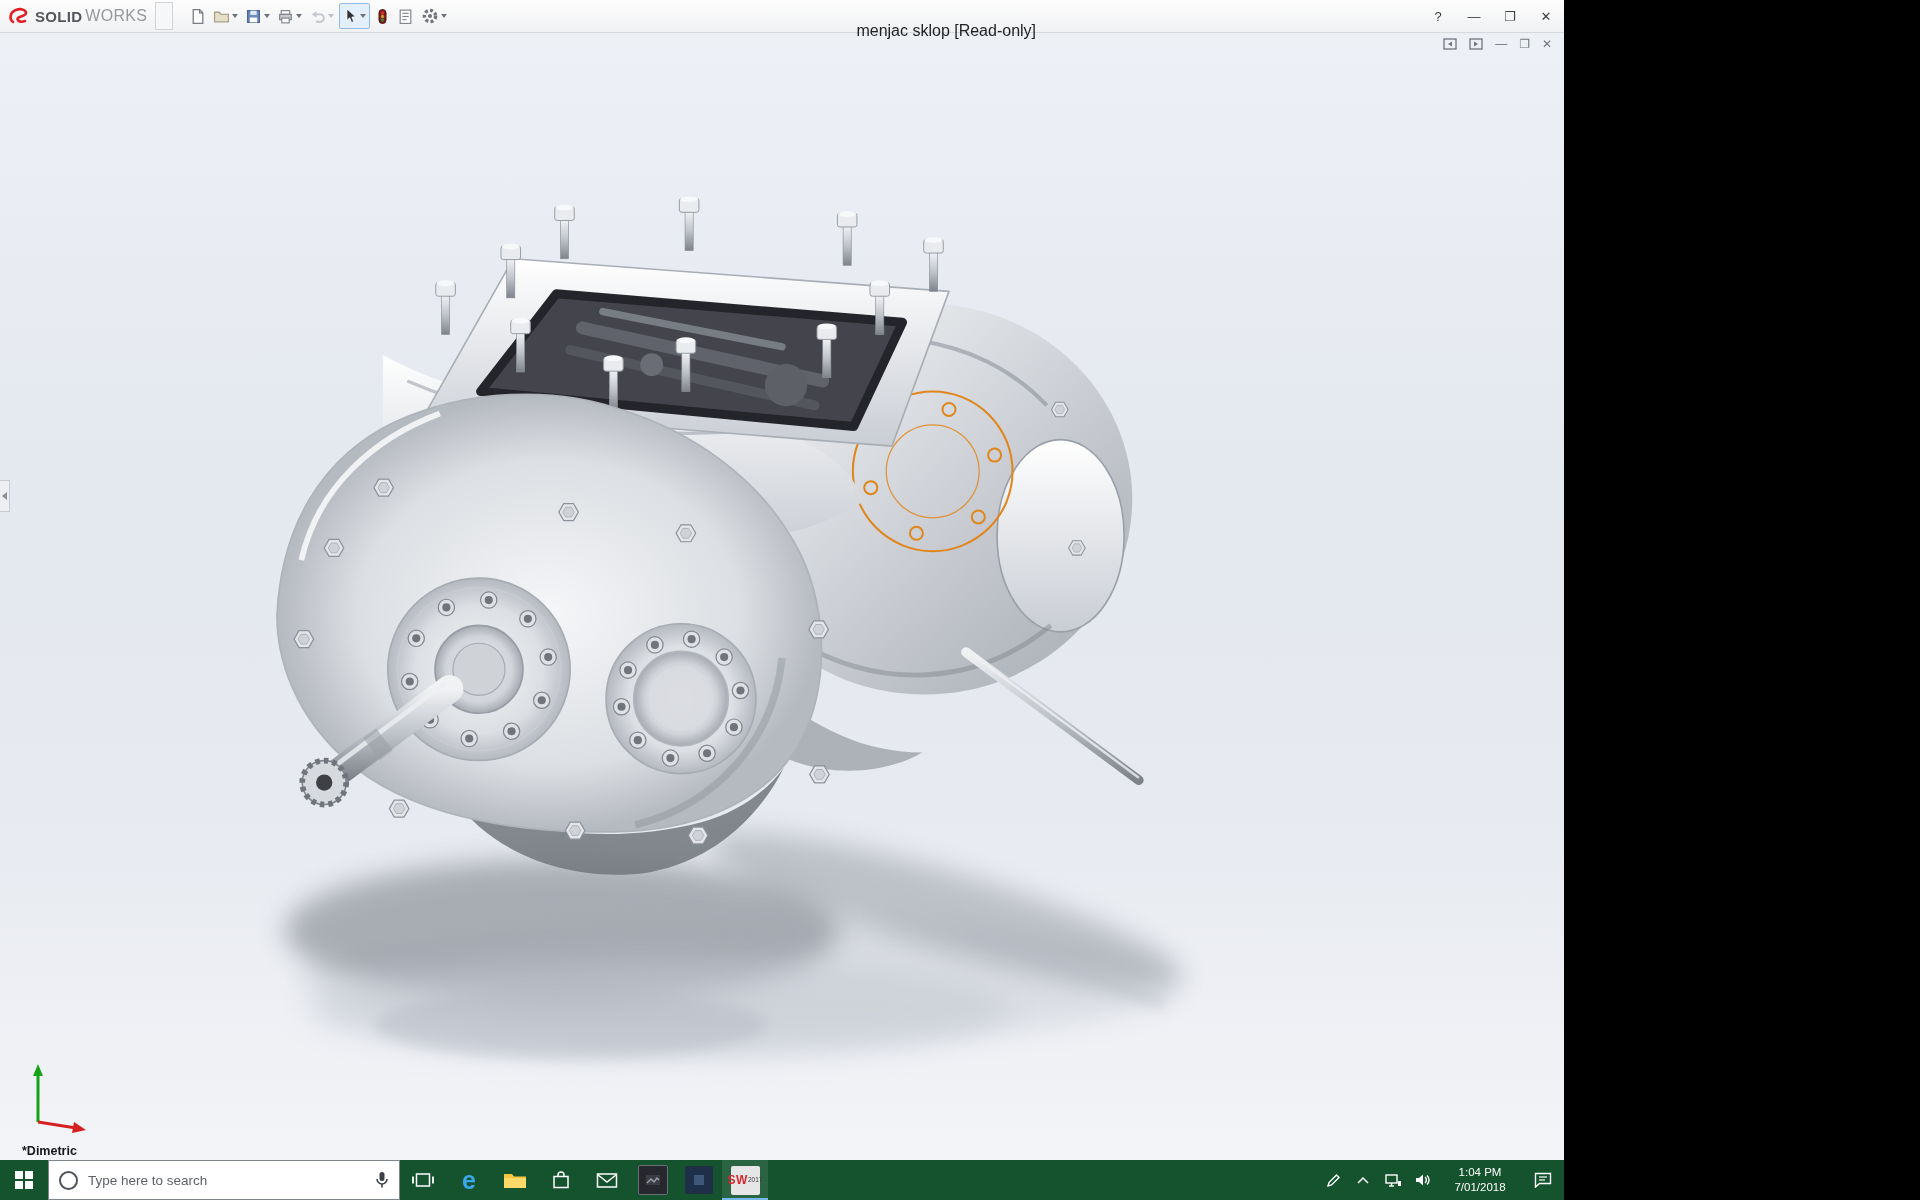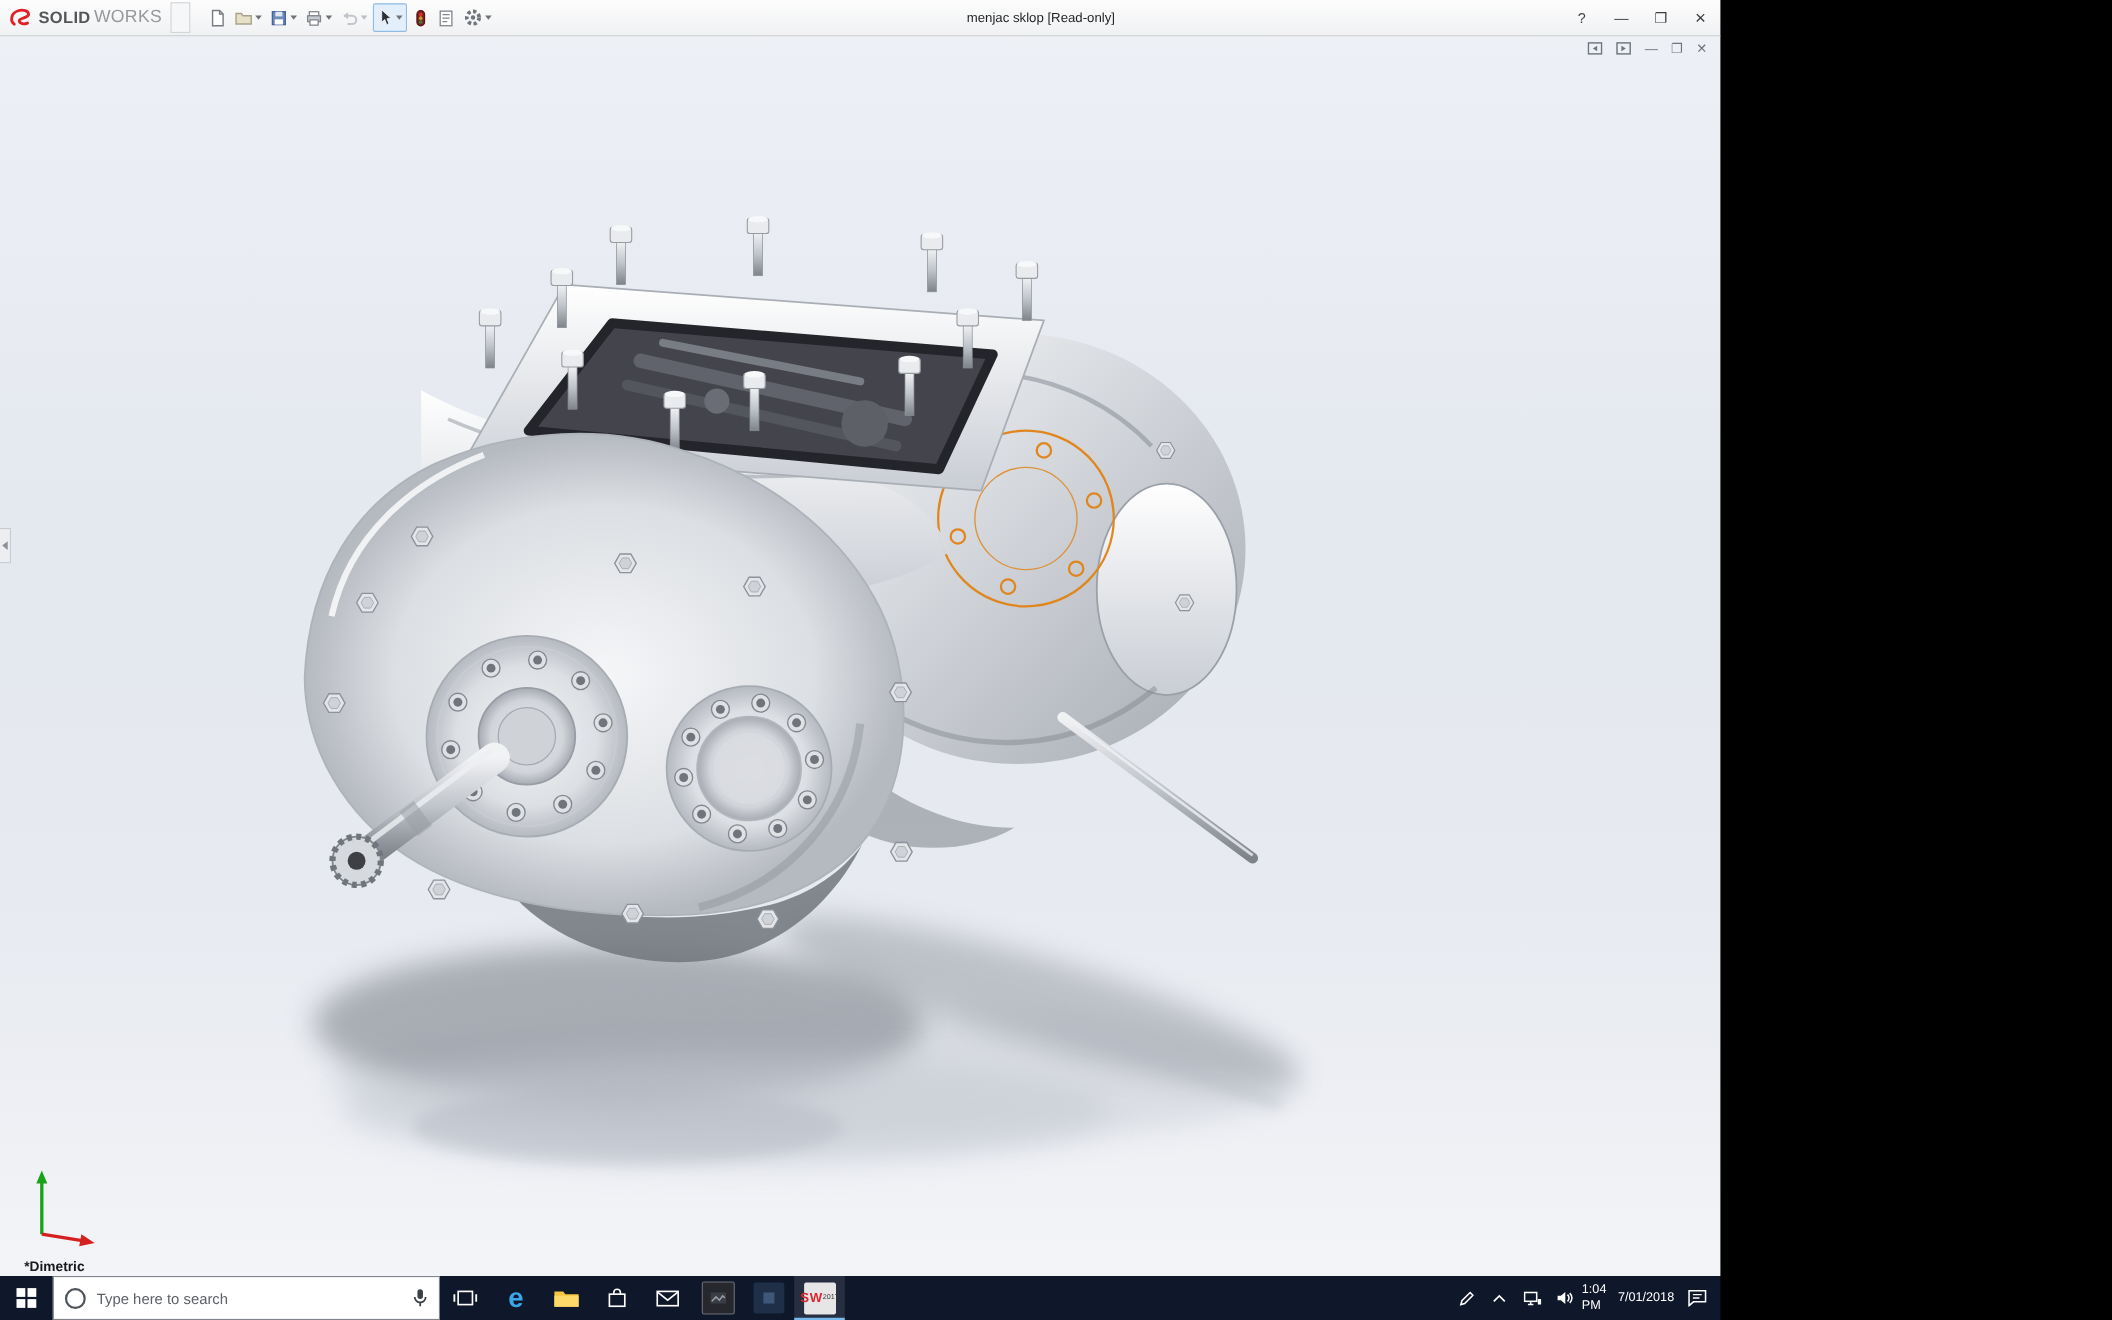--- a/index.html
+++ b/index.html
@@ -16,56 +16,56 @@
   .flyout{width:16px;height:26px;display:flex;align-items:center;justify-content:center;border:1px solid #d2d4d7;
     background:#f6f7f8;margin-left:4px;}
   .flyout .tri{width:0;height:0;border-top:5px solid transparent;border-bottom:5px solid transparent;border-left:6px solid #5f6periph368;}
   .flyout .tri{border-left-color:#5f6368;}
   .toolbar{display:flex;align-items:center;gap:3px;margin-left:14px;height:100%;}
   .tool{height:26px;display:flex;align-items:center;justify-content:center;padding:0 2px;border-radius:2px;}
   .tool svg{display:block;}
   .caret{width:0;height:0;border-left:3.5px solid transparent;border-right:3.5px solid transparent;border-top:4px solid #6f7378;margin-left:2px;}
   .caret.dis{border-top-color:#bcc0c5;}
   .select-wrap{display:flex;align-items:center;border:1px solid #8fbbe4;background:#e3f0fb;border-radius:2px;height:24px;padding:0 3px;}
-  .doc-title{position:absolute;left:60.5%;top:0;height:32px;display:flex;align-items:center;transform:translateX(-50%);
-    font-size:12px;color:#1f2023;white-space:nowrap;}
+  .doc-title{position:absolute;left:60.5%;top:15px;height:32px;display:flex;align-items:center;transform:translateX(-50%);
+    font-size:16px;color:#1f2023;white-space:nowrap;}
   .win-controls{margin-left:auto;display:flex;height:100%;}
   .win-btn{width:36px;height:100%;display:flex;align-items:center;justify-content:center;font-size:13px;color:#3c3e42;}
 
   
   .viewport{position:absolute;top:32px;left:0;right:0;bottom:40px;overflow:hidden;
     background:linear-gradient(180deg,#edf0f5 0%,#e4e8ef 40%,#e7eaf0 70%,#f3f4f7 100%);}
   .model-svg{position:absolute;inset:0;width:100%;height:100%;}
   .doc-controls{position:absolute;top:6px;right:12px;display:flex;align-items:center;gap:12px;z-index:5;color:#70757c;font-size:12px;}
   .doc-controls .glyph{cursor:default;line-height:1;}
   .panel-tab{position:absolute;left:0;top:448px;width:9px;height:30px;background:#eceef2;border:1px solid #c8cbd1;border-left:none;
     display:flex;align-items:center;justify-content:center;z-index:5;}
   .panel-tab .tri{width:0;height:0;border-top:4px solid transparent;border-bottom:4px solid transparent;border-right:5px solid #8a8e95;}
   .view-label{position:absolute;left:10px;bottom:2px;font-size:12.5px;font-weight:bold;color:#17181a;z-index:5;margin-left:12px;}
   .triad{position:absolute;left:14px;bottom:26px;z-index:5;}
 
   
-  .taskbar{position:absolute;left:0;right:0;bottom:0;height:40px;background:#0f172a;display:flex;align-items:stretch;z-index:40;color:#fff;}
+  .taskbar{position:absolute;left:0;right:0;bottom:0;height:40px;background:#14532d;display:flex;align-items:stretch;z-index:40;color:#fff;}
   .start{width:48px;display:flex;align-items:center;justify-content:center;}
   .win-logo{display:grid;grid-template-columns:8px 8px;grid-template-rows:8px 8px;gap:1.5px;}
   .win-logo span{background:#fff;}
   .searchbox{width:330px;background:#fff;border:1px solid #80858c;display:flex;align-items:center;gap:8px;padding:0 10px;}
   .cortana{width:15px;height:15px;border:2.5px solid #4f545b;border-radius:50%;flex:0 0 auto;}
   .searchbox input{flex:1;border:none;outline:none;background:transparent;font-size:13.5px;color:#333;font-family:"Liberation Sans",sans-serif;}
   .searchbox input::placeholder{color:#5d6167;opacity:1;}
   .tb-icon{width:46px;display:flex;align-items:center;justify-content:center;}
   .tb-icon svg{display:block;}
   .edge-e{font-size:25px;font-weight:bold;color:#39a7e9;line-height:1;}
   .sw-tile{width:29px;height:29px;background:#e6e6e6;border-radius:2px;display:flex;flex-direction:row;align-items:center;justify-content:center;line-height:1;}
   .sw-top{color:#d7282f;font-weight:bold;font-size:12px;letter-spacing:.5px;}
   .sw-year{color:#3a3a3a;font-size:6.5px;margin-top:1px;}
   .tb-icon.active{background:rgba(255,255,255,.10);box-shadow:inset 0 -2px 0 #76b9ed;}
   .tray{margin-left:auto;display:flex;align-items:stretch;}
   .tray-icon{width:30px;display:flex;align-items:center;justify-content:center;}
-  .clock{width:84px;display:flex;flex-direction:row;align-items:center;justify-content:center;font-size:11.5px;line-height:15px;}
+  .clock{width:84px;display:flex;flex-direction:column;align-items:center;justify-content:center;font-size:11.5px;line-height:15px;}
   .action{width:42px;display:flex;align-items:center;justify-content:center;}
   .darkapp{width:28px;height:28px;border-radius:2px;display:flex;align-items:center;justify-content:center;}
 </style>
 </head>
 <body>
 
 <div class="app">
 
   <header class="titlebar">
     <div class="brand">

